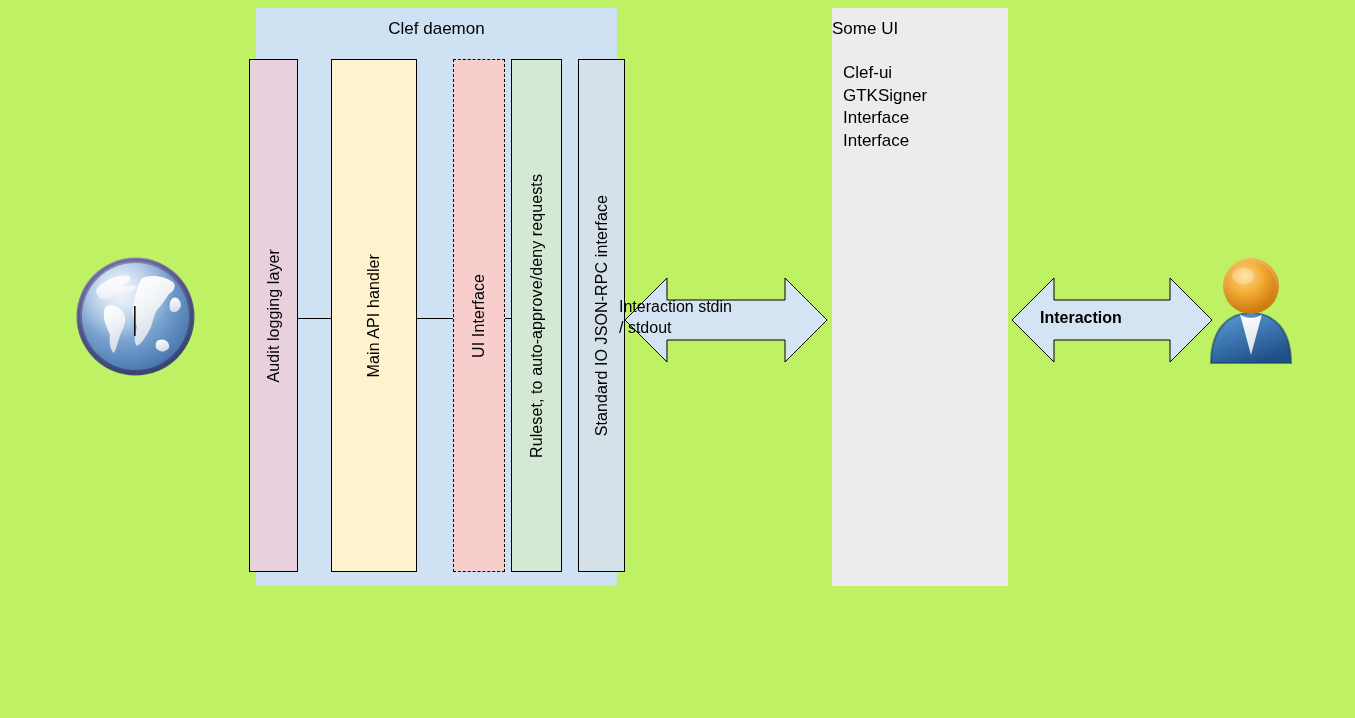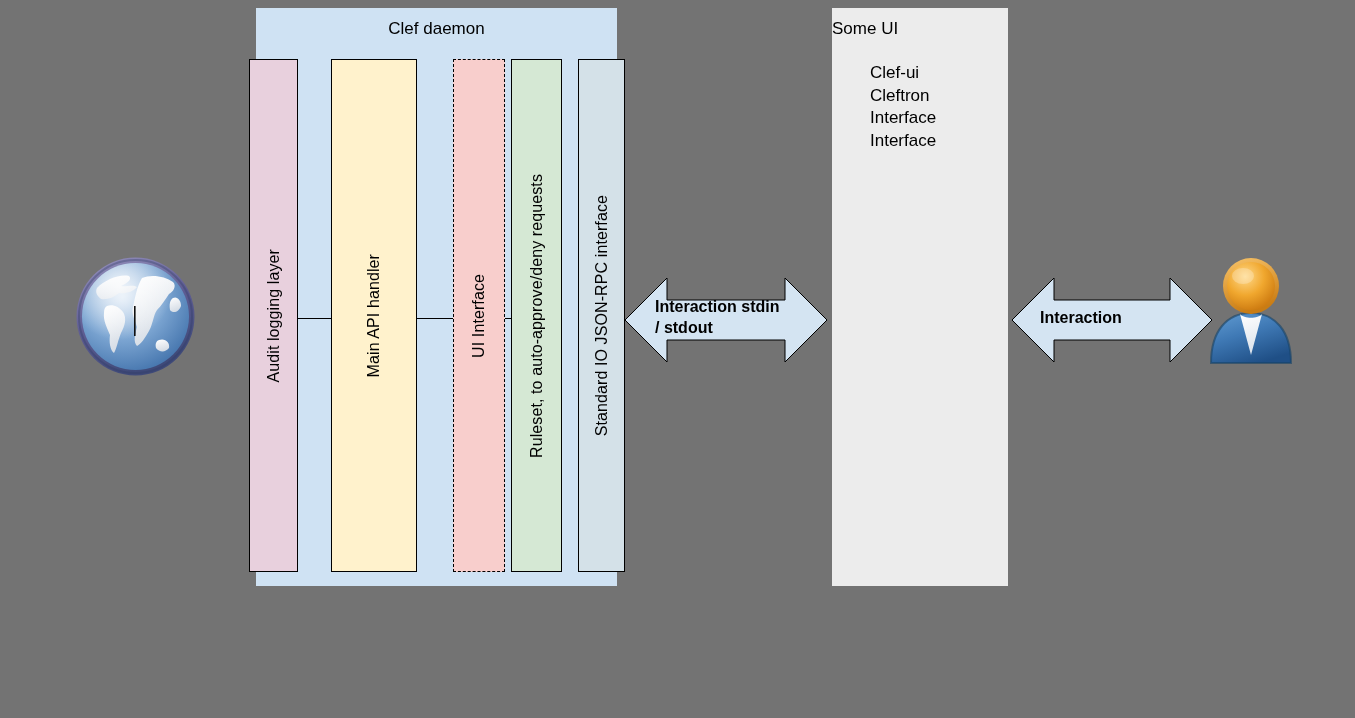--- a/index.html
+++ b/index.html
@@ -12,21 +12,21 @@
     height: 718px;
     position: relative;
     overflow: hidden;
     font-family: "Liberation Sans", sans-serif;
   }
   .stage {
     position: absolute;
     left: 0; top: 0;
     width: 1355px;
     height: 718px;
-    background: #737373;
+    background: #bef264;
   }
 
   
   .daemon-container {
     position: absolute;
     left: 256px;
     top: 8px;
     width: 361px;
     height: 578px;
     background: #cfe2f3;
@@ -119,21 +119,21 @@
     line-height: 22px;
   }
   .someui-list {
     position: absolute;
     left: 11px;
     top: 54px;
     font-size: 17px;
     line-height: 22.5px;
     color: #000000;
   }
-  .someui-list div { white-space: nowrap; margin-left: 27px; }
+  .someui-list div { white-space: nowrap; }
   .arrow-label {
     position: absolute;
     font-size: 16px;
     color: #000000;
     line-height: 21px;
     white-space: pre-line;
   }
   .arrow-wrap { position: absolute; }
 
   
@@ -222,28 +222,28 @@
 
   <div class="vbox box-jsonrpc">
     <span class="vlabel">Standard IO JSON-RPC interface</span>
   </div>
 
   <div class="arrow-wrap" style="left:625px; top:270px; width:202px; height:100px;">
     <svg width="202" height="100" viewBox="0 0 202 100">
       <polygon points="0,50 42,8 42,30 160,30 160,8 202,50 160,92 160,70 42,70 42,92" fill="#d4e4f2" stroke="#000000" stroke-width="1"></polygon>
     </svg>
   </div>
-  <div class="arrow-label" style="left:655px; top:296px; width:175px;font-weight:bold;">Interaction stdin
+  <div class="arrow-label" style="left:619px; top:296px; width:175px;">Interaction stdin
 / stdout</div>
 
   <div class="someui-panel">
     <div class="someui-title">Some UI</div>
     <div class="someui-list">
       <div>Clef-ui</div>
-      <div>Cleftron</div>
+      <div>GTKSigner</div>
       <div>Interface</div>
       <div>Interface</div>
     </div>
   </div>
 
   <div class="arrow-wrap" style="left:1012px; top:270px; width:200px; height:100px;">
     <svg width="200" height="100" viewBox="0 0 200 100">
       <polygon points="0,50 42,8 42,30 158,30 158,8 200,50 158,92 158,70 42,70 42,92" fill="#d4e4f2" stroke="#000000" stroke-width="1"></polygon>
     </svg>
   </div>

